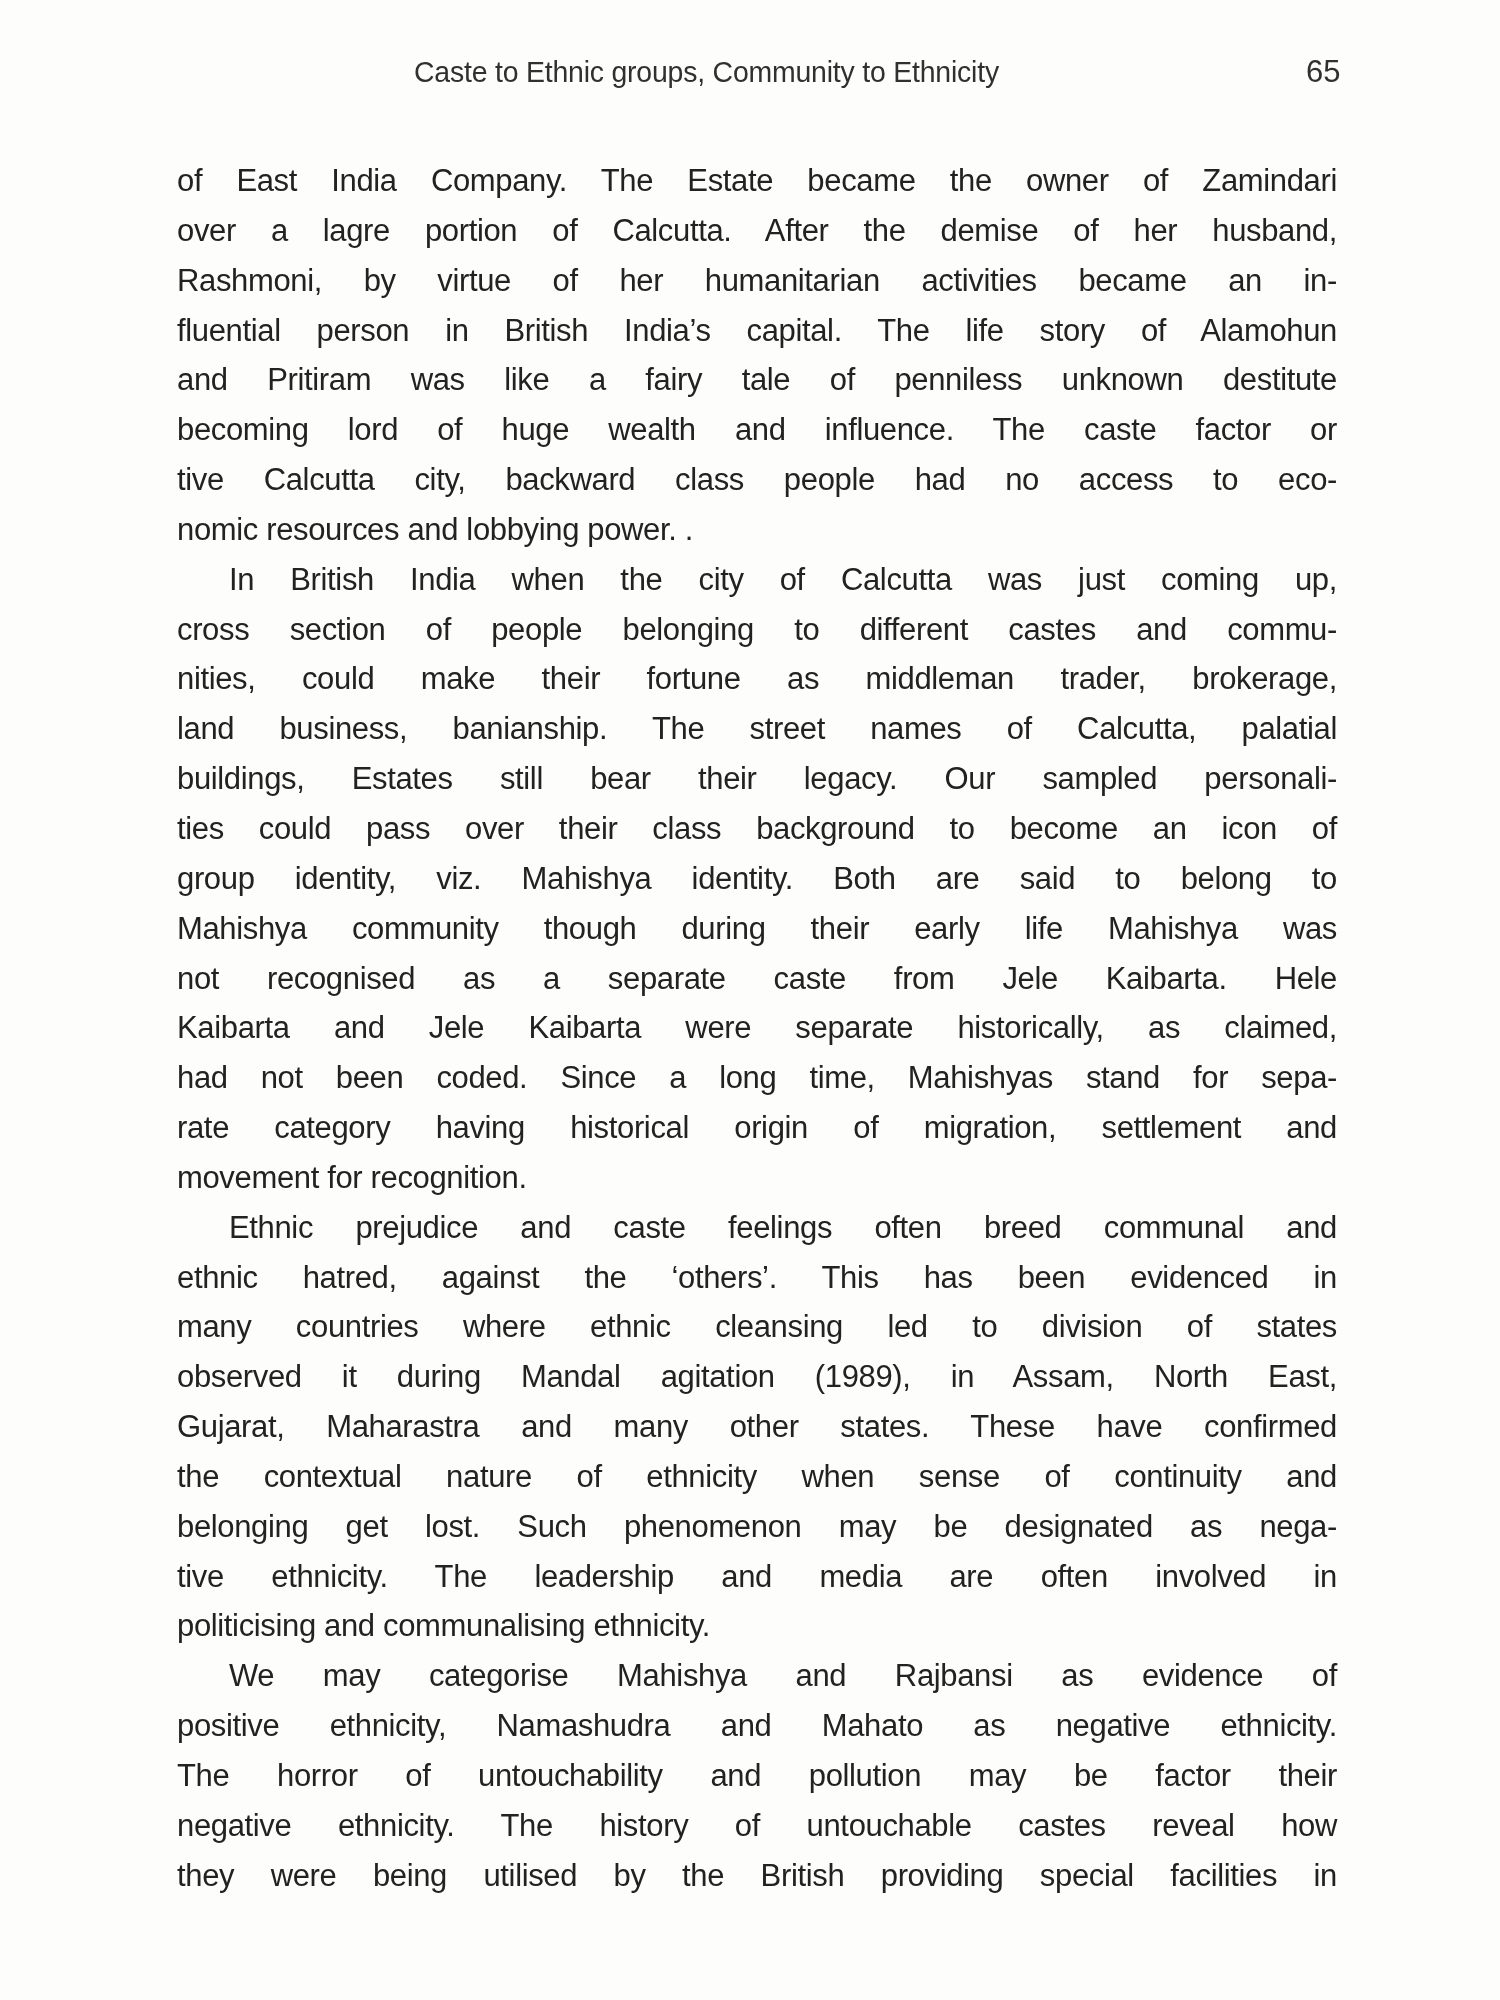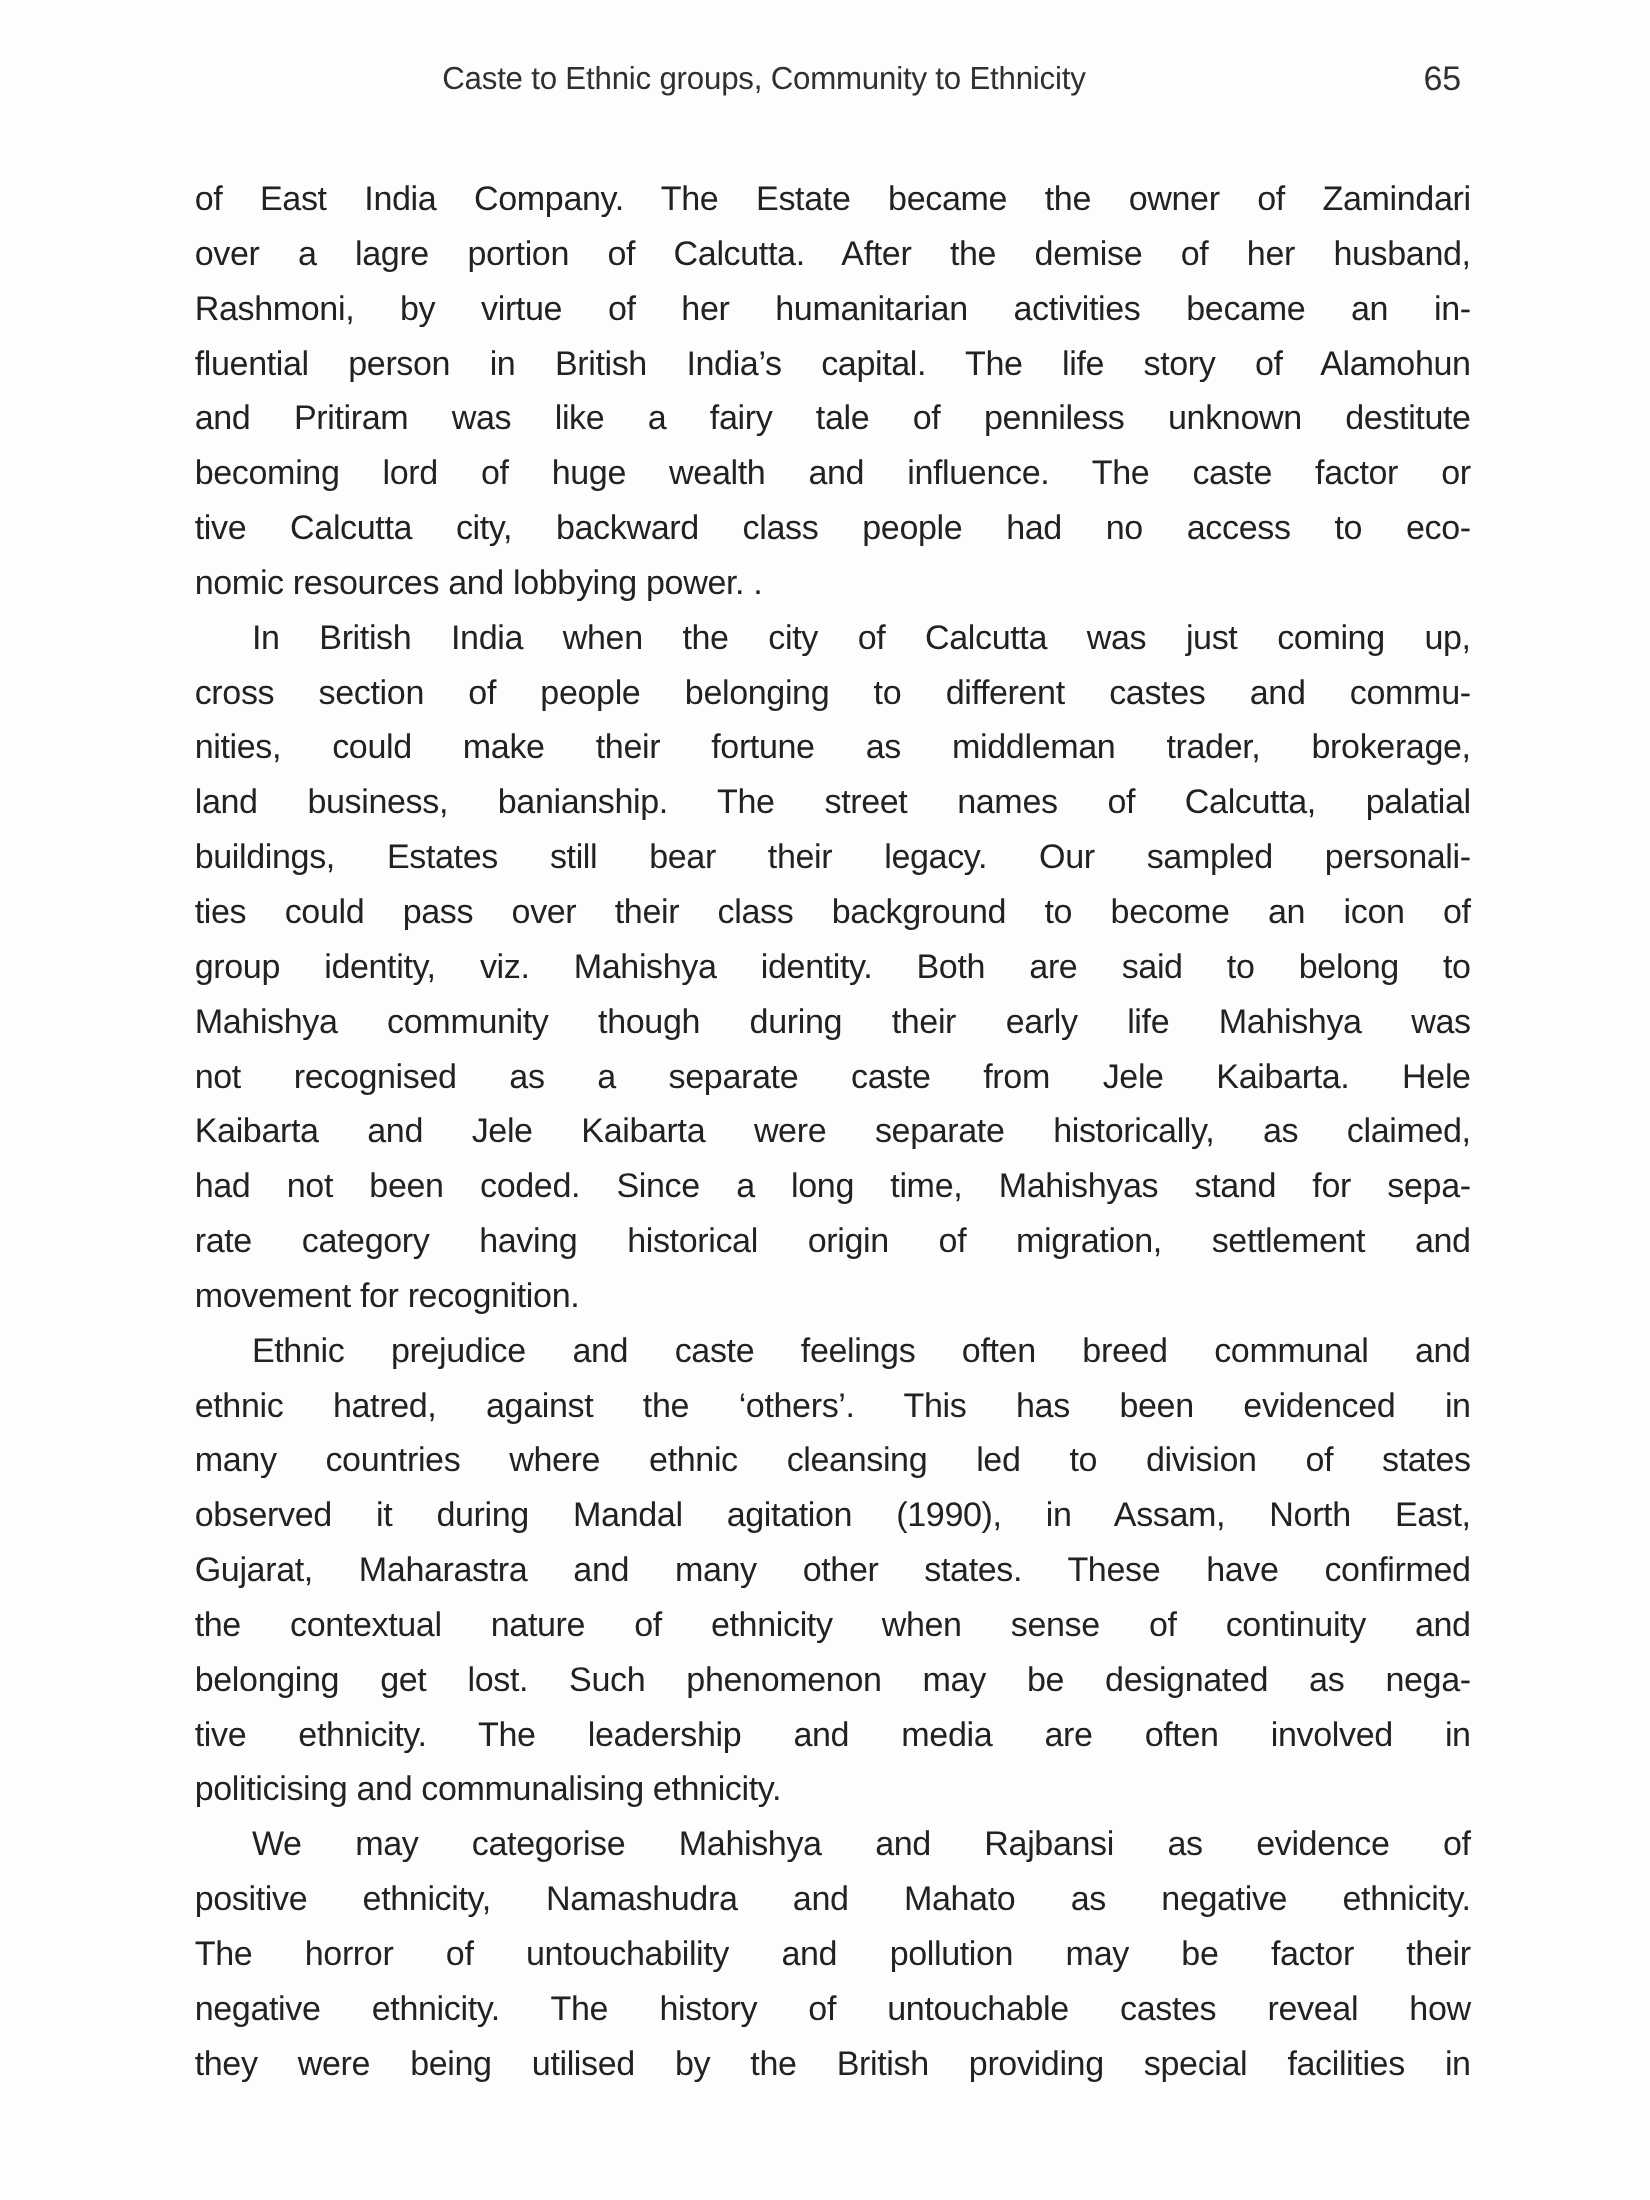--- a/index.html
+++ b/index.html
@@ -3,21 +3,21 @@
 <meta charset="utf-8">
 <style>
   html, body { margin:0; padding:0; }
   body {
     width:1500px; height:2000px; overflow:hidden;
     background:#fdfdfc; color:#262626;
     font-family:"Liberation Sans", "DejaVu Sans", sans-serif;
     position:relative;
   }
   .header {
-    position:absolute; top:52px; left:4px; width:1460px; height:40px;text-decoration:underline;
+    position:absolute; top:52px; left:16px; width:1460px; height:40px;text-decoration:underline;
   }
   .running-head {
     position:absolute; left:398px; top:0; font-size:29px; line-height:40px;
     color:#303030; letter-spacing:-0.2px; transform:scaleX(0.98); transform-origin:left;
   }
   .page-number {
     position:absolute; left:1290px; top:0; font-size:31px; line-height:40px; color:#303030;
   }
   .body-text {
     position:absolute; left:177px; top:156px; width:1160px;
@@ -62,21 +62,21 @@
       <span class="line">not recognised as a separate caste from Jele Kaibarta. Hele</span>
       <span class="line">Kaibarta and Jele Kaibarta were separate historically, as claimed,</span>
       <span class="line">had not been coded. Since a long time, Mahishyas stand for sepa-</span>
       <span class="line">rate category having historical origin of migration, settlement and</span>
       <span class="line last">movement for recognition.</span>
     </div>
     <div>
       <span class="line indent">Ethnic prejudice and caste feelings often breed communal and</span>
       <span class="line">ethnic hatred, against the ‘others’. This has been evidenced in</span>
       <span class="line">many countries where ethnic cleansing led to division of states</span>
-      <span class="line">observed it during Mandal agitation (1990), in Assam, North East,</span>
+      <span class="line">observed it during Mandal agitation (1989), in Assam, North East,</span>
       <span class="line">Gujarat, Maharastra and many other states. These have confirmed</span>
       <span class="line">the contextual nature of ethnicity when sense of continuity and</span>
       <span class="line">belonging get lost. Such phenomenon may be designated as nega-</span>
       <span class="line">tive ethnicity. The leadership and media are often involved in</span>
       <span class="line last">politicising  and communalising ethnicity.</span>
     </div>
     <div>
       <span class="line indent">We may categorise Mahishya and Rajbansi as evidence of</span>
       <span class="line">positive ethnicity, Namashudra and Mahato as negative ethnicity.</span>
       <span class="line">The horror of untouchability and pollution may be factor their</span>

